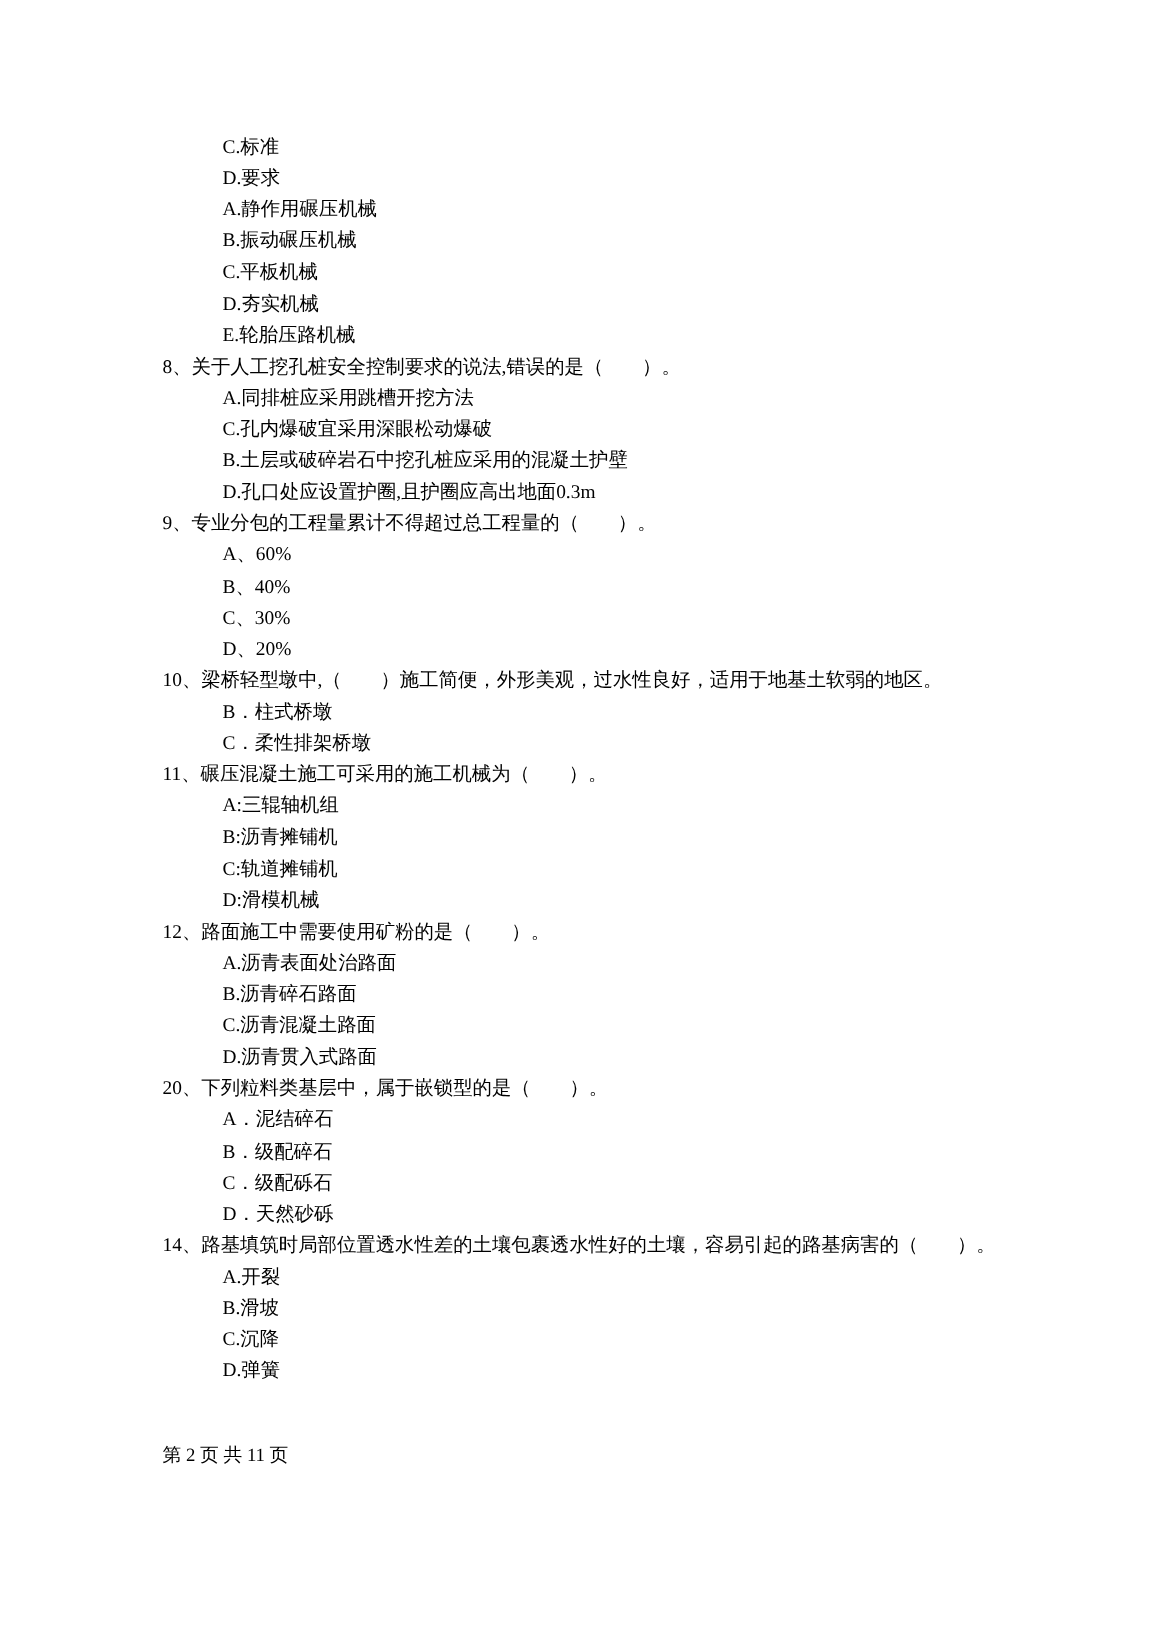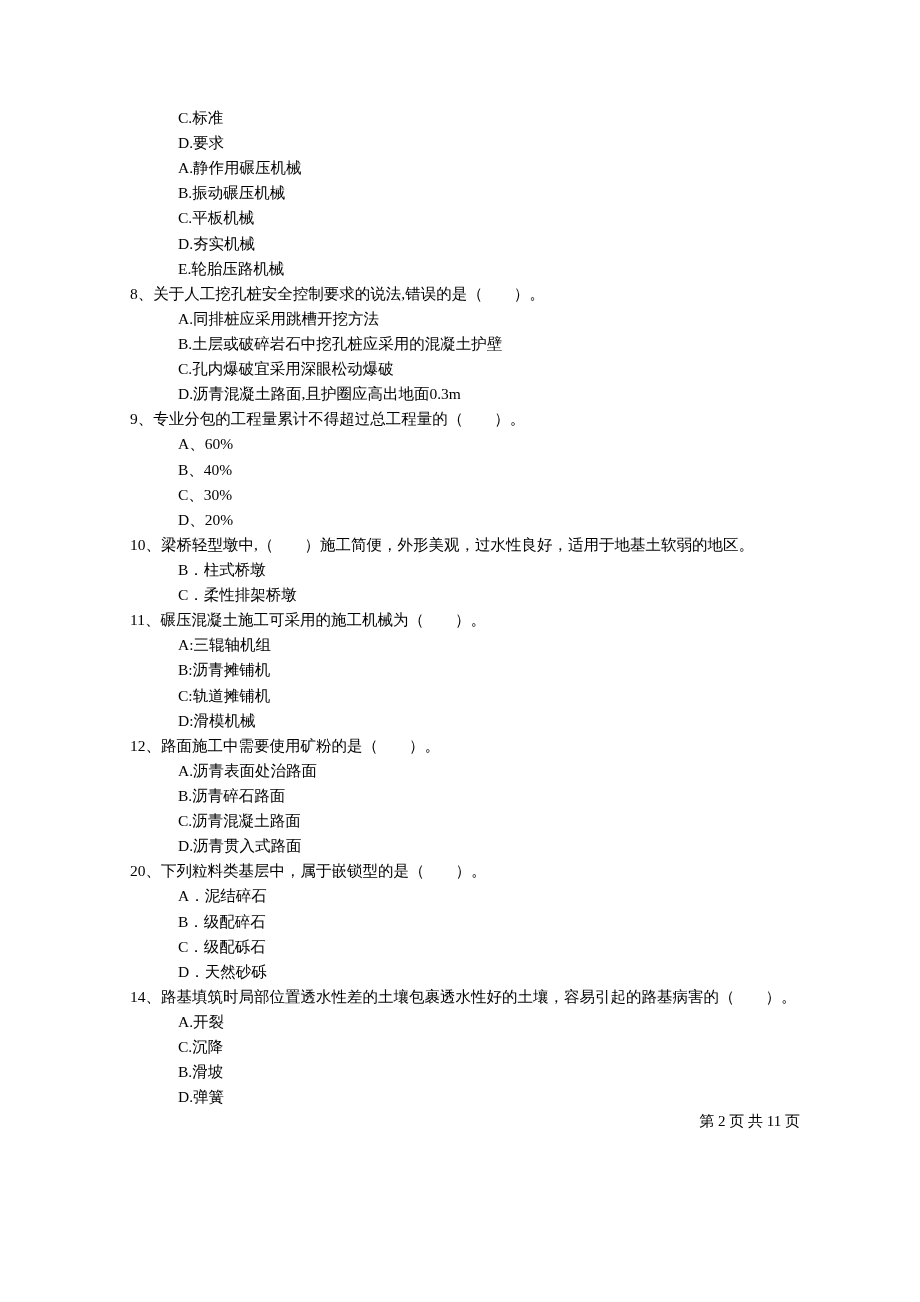--- a/index.html
+++ b/index.html
@@ -15,21 +15,22 @@
   .page {
     padding: 105px 120px 60px 130px;
   }
   .option-row {
     padding-left: 48px;
   }
   .question-row {
     padding-left: 0;
   }
   .footer {
-    text-align: right;
+    text-align: left;
+    margin-top: 44px;
     font-size: 15px;
   }
 </style>
 </head>
 <body>
 
 <div class="page">
 
   <div>
     <div class="option-row">C.标准</div>
@@ -40,23 +41,23 @@
     <div class="option-row">A.静作用碾压机械</div>
     <div class="option-row">B.振动碾压机械</div>
     <div class="option-row">C.平板机械</div>
     <div class="option-row">D.夯实机械</div>
     <div class="option-row">E.轮胎压路机械</div>
   </div>
 
   <div>
     <div class="question-row"><span>8、</span><span>关于人工挖孔桩安全控制要求的说法,错误的是（　　）。</span></div>
     <div class="option-row">A.同排桩应采用跳槽开挖方法</div>
+    <div class="option-row">C.孔内爆破宜采用深眼松动爆破</div>
     <div class="option-row">B.土层或破碎岩石中挖孔桩应采用的混凝土护壁</div>
-    <div class="option-row">C.孔内爆破宜采用深眼松动爆破</div>
-    <div class="option-row">D.沥青混凝土路面,且护圈应高出地面0.3m</div>
+    <div class="option-row">D.孔口处应设置护圈,且护圈应高出地面0.3m</div>
   </div>
 
   <div>
     <div class="question-row"><span>9、</span><span>专业分包的工程量累计不得超过总工程量的（　　）。</span></div>
     <div class="option-row">A、60%</div>
     <div class="option-row">B、40%</div>
     <div class="option-row">C、30%</div>
     <div class="option-row">D、20%</div>
   </div>
 
@@ -86,19 +87,19 @@
     <div class="question-row"><span>20、</span><span>下列粒料类基层中，属于嵌锁型的是（　　）。</span></div>
     <div class="option-row">A．泥结碎石</div>
     <div class="option-row">B．级配碎石</div>
     <div class="option-row">C．级配砾石</div>
     <div class="option-row">D．天然砂砾</div>
   </div>
 
   <div>
     <div class="question-row"><span>14、</span><span>路基填筑时局部位置透水性差的土壤包裹透水性好的土壤，容易引起的路基病害的（　　）。</span></div>
     <div class="option-row">A.开裂</div>
+    <div class="option-row">B.滑坡</div>
     <div class="option-row">C.沉降</div>
-    <div class="option-row">B.滑坡</div>
     <div class="option-row">D.弹簧</div>
   </div>
 
   <div class="footer">第 2 页 共 11 页</div>
 </div>
 
 </body></html>

